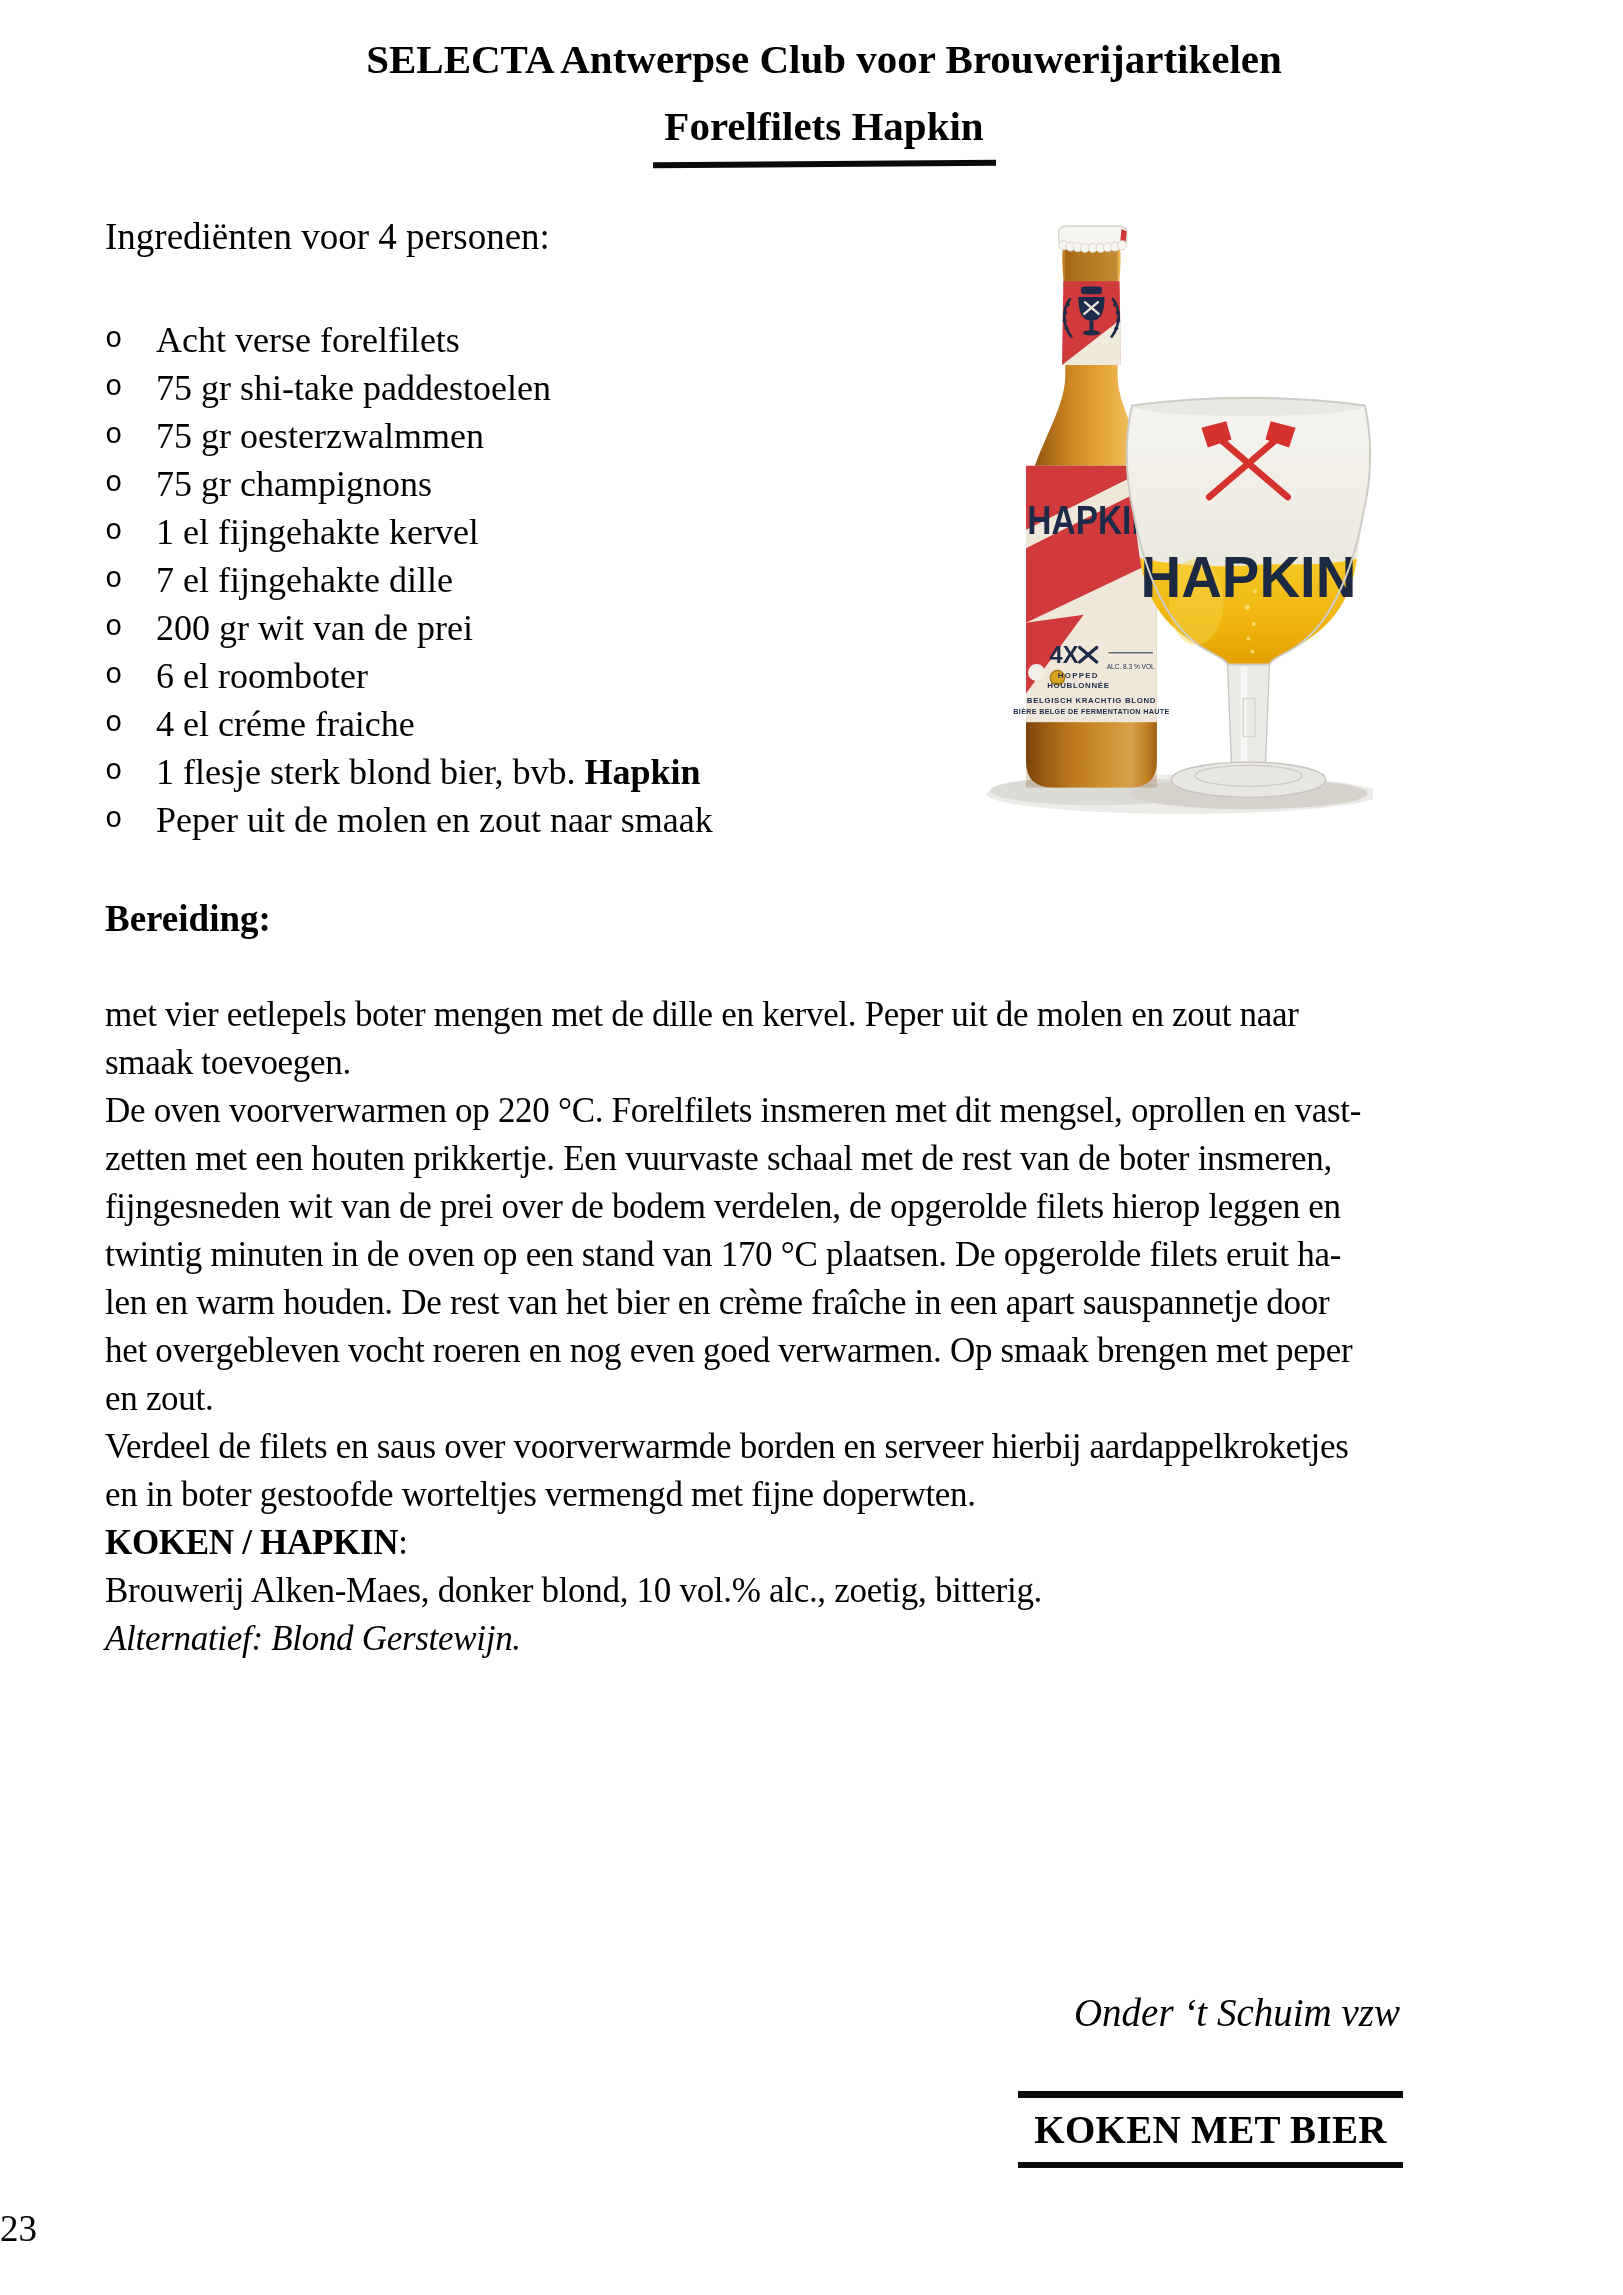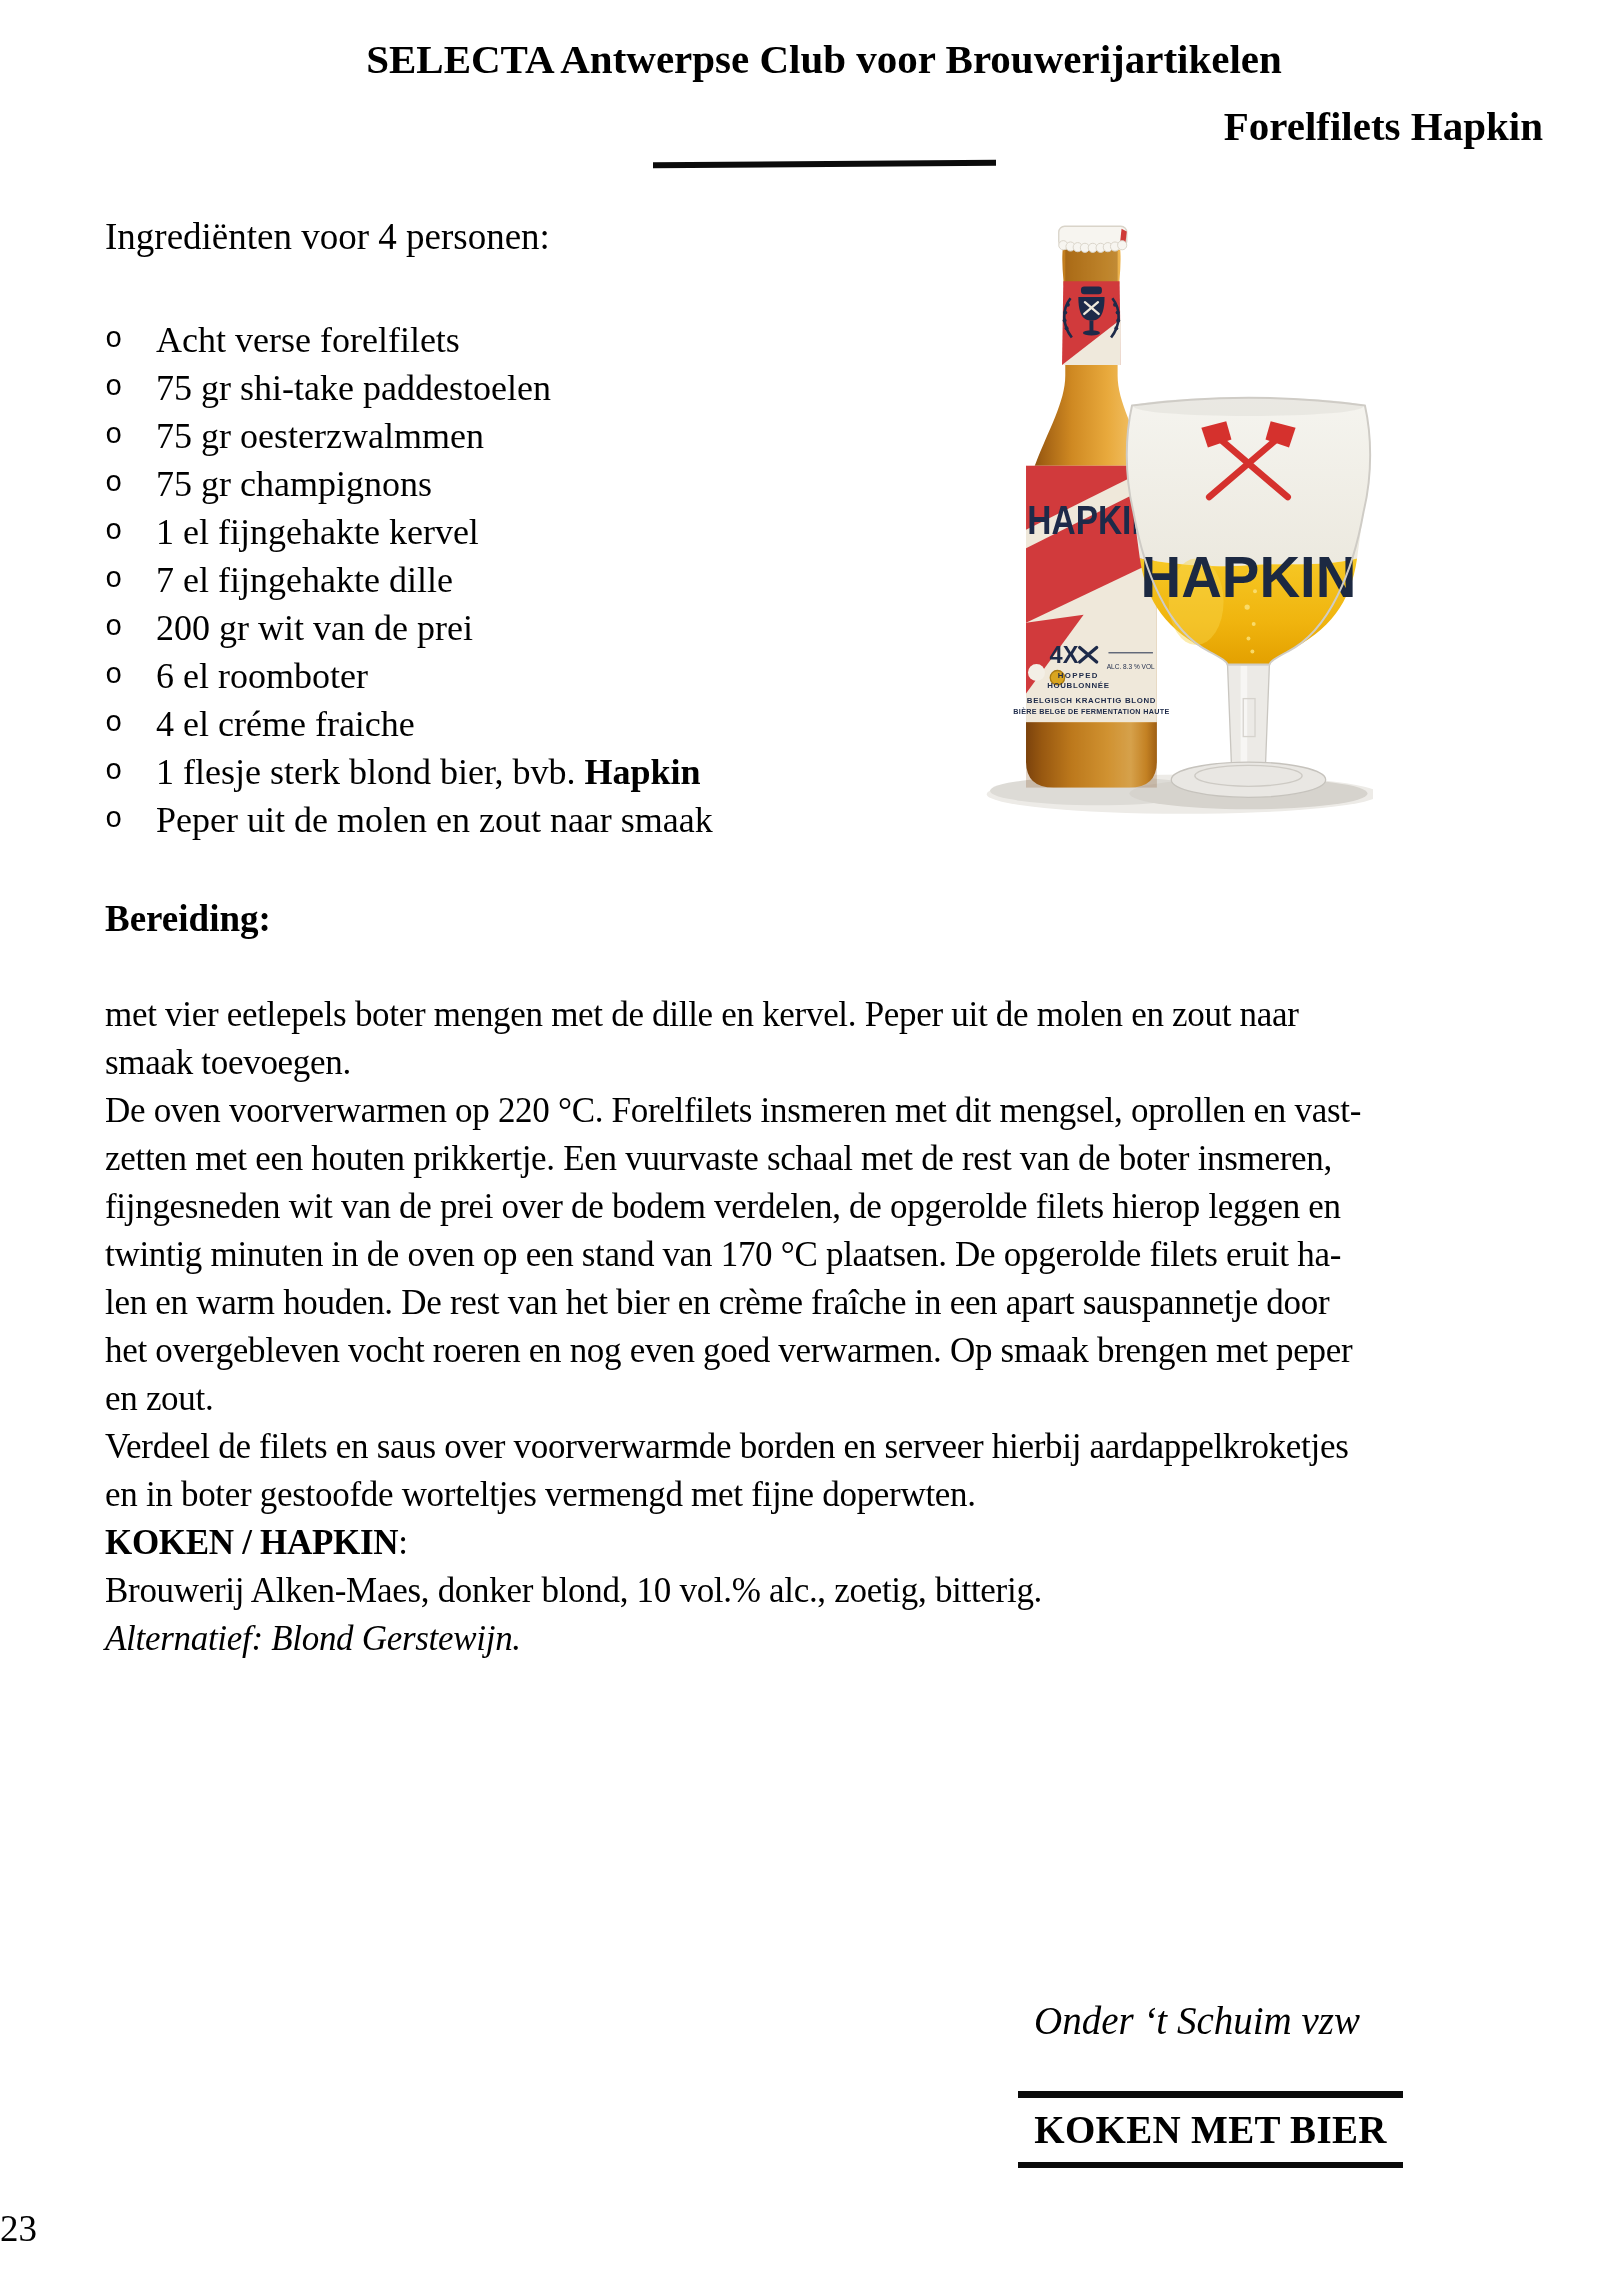--- a/index.html
+++ b/index.html
@@ -9,41 +9,41 @@
     background:#ffffff;color:#000;
     font-family:"Liberation Serif", serif;
     overflow:hidden;
   }
   .content{position:absolute;left:105px;top:0;right:80px;}
   .title1,.title2{
     text-align:center;font-weight:bold;font-size:41px;line-height:51px;
     white-space:nowrap;margin:0;
   }
   .title1{margin-top:34px;}
-  .title2{margin-top:15.7px;text-align:right;}
+  .title2{margin-top:15.7px;}
   .title-underline{
     width:343px;height:5.9px;background:#0b0b0b;margin:9.2px auto 0 auto;
     transform:rotate(-0.4deg);
   }
   .ing-heading{font-size:37px;font-weight:normal;margin-top:46px;line-height:48px;}
   .ing-list{margin-top:55px;}
   .ing-item{display:flex;font-size:36px;line-height:48px;white-space:nowrap;}
   .ing-bullet{
     width:51px;flex:0 0 51px;
     font-family:"Liberation Mono", monospace;font-size:29px;line-height:48px;
   }
   .ber-heading{font-size:37px;font-weight:bold;margin-top:51px;line-height:48px;}
   .para{margin-top:48px;font-size:35px;line-height:48px;letter-spacing:-0.3px;}
   .pline{white-space:nowrap;}
   .bold{font-weight:bold;}
   .italic{font-style:italic;}
   .beer-photo{position:absolute;left:980px;top:204px;width:393px;height:615px;}
   .signature{
     position:absolute;left:994px;top:1989px;width:406px;
-    text-align:center;font-style:italic;font-size:39px;line-height:47px;white-space:nowrap;margin-top:8px;
+    text-align:right;font-style:italic;font-size:39px;line-height:47px;white-space:nowrap;
   }
   .koken-block{position:absolute;left:1018px;top:2091px;width:385px;text-align:center;}
   .koken-rule{height:6.5px;background:#0b0b0b;}
   .koken-label{
     font-weight:bold;font-size:39px;line-height:43px;margin:10.5px 0;
     letter-spacing:0.3px;white-space:nowrap;
   }
   .page-number{
     position:absolute;left:0;right:0;top:2208px;
     text-align:left;font-size:37px;line-height:42px;

